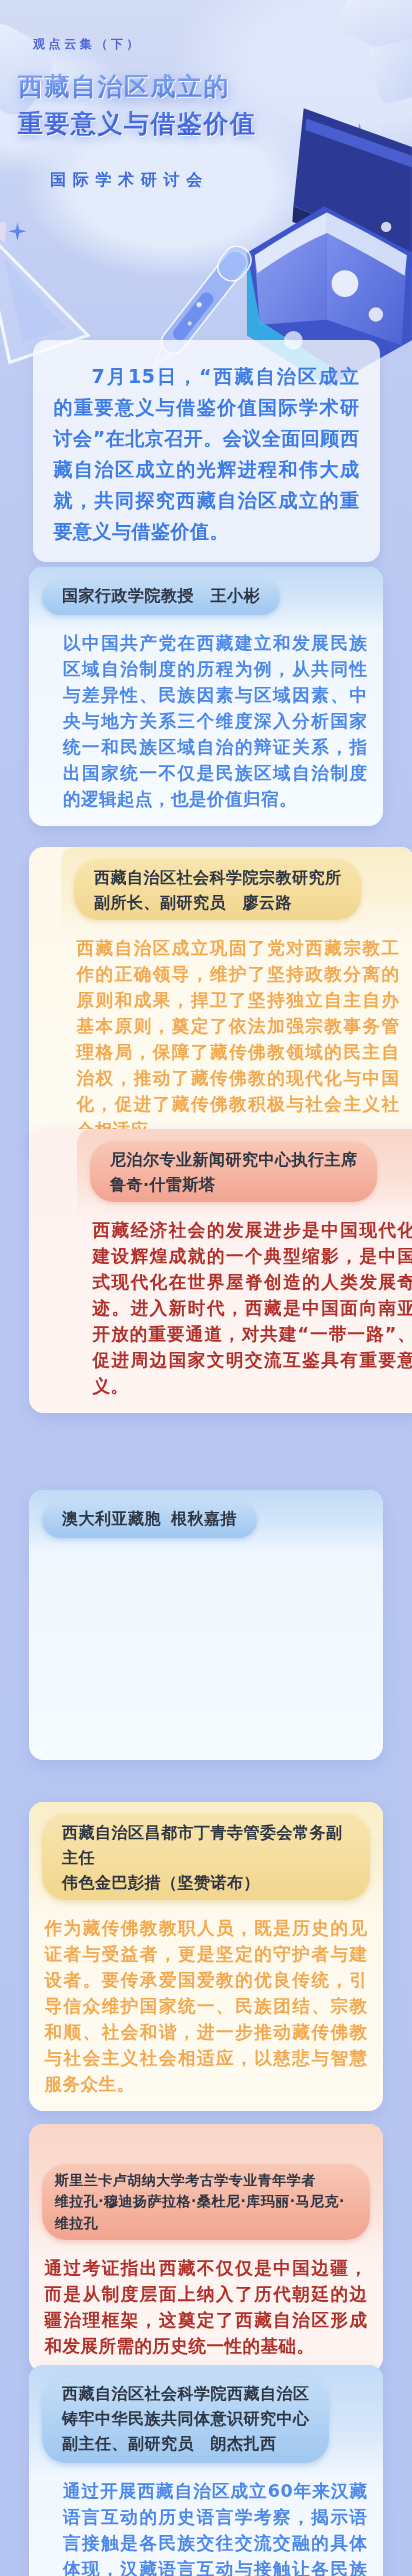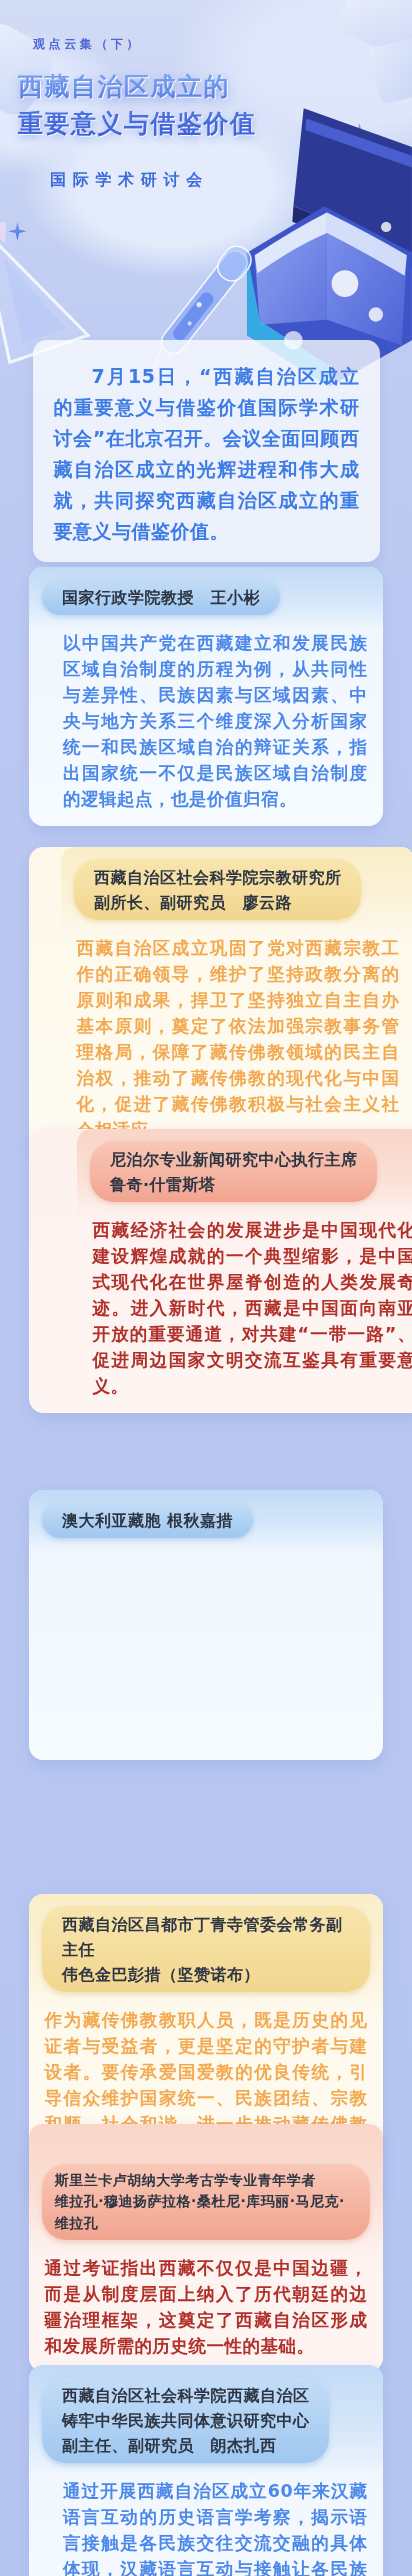--- a/index.html
+++ b/index.html
@@ -33,21 +33,21 @@
   .card-head{border-radius:14.4px 14.4px 0 0;padding:12.4px 13.4px 15.5px;}
   .pill{display:inline-block;border-radius:24px;padding:5.2px 19.6px;
     font-weight:bold;color:#2e3644;}
   .pill .pl{display:block;font-size:16px;line-height:25px;letter-spacing:0.5px;}
   .card.small-label .pill .pl{font-size:14px;line-height:21.6px;}
   .card-text{margin:0;padding:0 15.5px 13.4px;font-size:17.5px;line-height:26px;
     font-weight:bold;letter-spacing:0.5px;text-align:justify;}
   
   .card.blue{background:linear-gradient(180deg,#eef5fd 0%,#f6fbff 100%);}
   .card.blue .card-head{background:linear-gradient(180deg,#c2daf6 0%,#d5e7fa 55%,rgba(227,240,252,0) 100%);}
-  .card.blue .pill{background:linear-gradient(180deg,#c4ddf7,#9fc7f0);box-shadow:0 2.1px 5.2px rgba(120,160,220,.35);}
+  .card.blue .pill{background:linear-gradient(180deg,#c4ddf7,#9fc7f0);box-shadow:0 2.1px 5.2px rgba(120,160,220,.35);font-family:Liberation Mono, monospace;}
   .card.blue .card-text{color:#4c88ea;padding-left:34px;}
   
   .card.cream{background:linear-gradient(180deg,#fdf8ea 0%,#fefbf1 100%);}
   .card.cream .card-head{background:linear-gradient(180deg,#faeec9 0%,#fbf2d6 55%,rgba(253,248,232,0) 100%);}
   .card.cream .pill{background:linear-gradient(180deg,#f8e5ae,#f2d68e);box-shadow:0 2.1px 5.2px rgba(210,180,110,.35);}
   .card.cream .card-text{color:#f2a950;}
   
   .card.pink{background:linear-gradient(180deg,#fdf1ee 0%,#fef5f2 100%);}
   .card.pink .card-head{background:linear-gradient(180deg,#fad5c8 0%,#fbe0d6 55%,rgba(253,240,236,0) 100%);}
   .card.pink .pill{background:linear-gradient(180deg,#f9c8b7,#f1a48f);box-shadow:0 2.1px 5.2px rgba(220,150,130,.35);}
@@ -145,21 +145,21 @@
     </div>
     <p class="card-text">西藏经济社会的发展进步是中国现代化建设辉煌成就的一个典型缩影，是中国式现代化在世界屋脊创造的人类发展奇迹。进入新时代，西藏是中国面向南亚开放的重要通道，对共建“一带一路”、促进周边国家文明交流互鉴具有重要意义。</p>
   </div>
 
   <div class="card blue" style="top:1490px;min-height:270px;">
     <div class="card-head">
       <span class="pill"><span class="pl">澳大利亚藏胞 根秋嘉措</span></span>
     </div>
   </div>
 
-  <div class="card cream" style="top:1894px;min-height:278px;">
+  <div class="card cream" style="top:1802px;min-height:278px;">
     <div class="card-head">
       <span class="pill"><span class="pl">西藏自治区昌都市丁青寺管委会常务副主任</span><span class="pl">伟色金巴彭措（坚赞诺布）</span></span>
     </div>
     <p class="card-text">作为藏传佛教教职人员，既是历史的见证者与受益者，更是坚定的守护者与建设者。要传承爱国爱教的优良传统，引导信众维护国家统一、民族团结、宗教和顺、社会和谐，进一步推动藏传佛教与社会主义社会相适应，以慈悲与智慧服务众生。</p>
   </div>
 
   <div class="card pink small-label" style="top:2124px;min-height:197px;">
     <div class="card-head">
       <span class="pill" style="padding:5.2px 12.4px;margin-top:28px;"><span class="pl">斯里兰卡卢胡纳大学考古学专业青年学者</span><span class="pl">维拉孔·穆迪扬萨拉格·桑杜尼·库玛丽·马尼克·维拉孔</span></span>
     </div>

